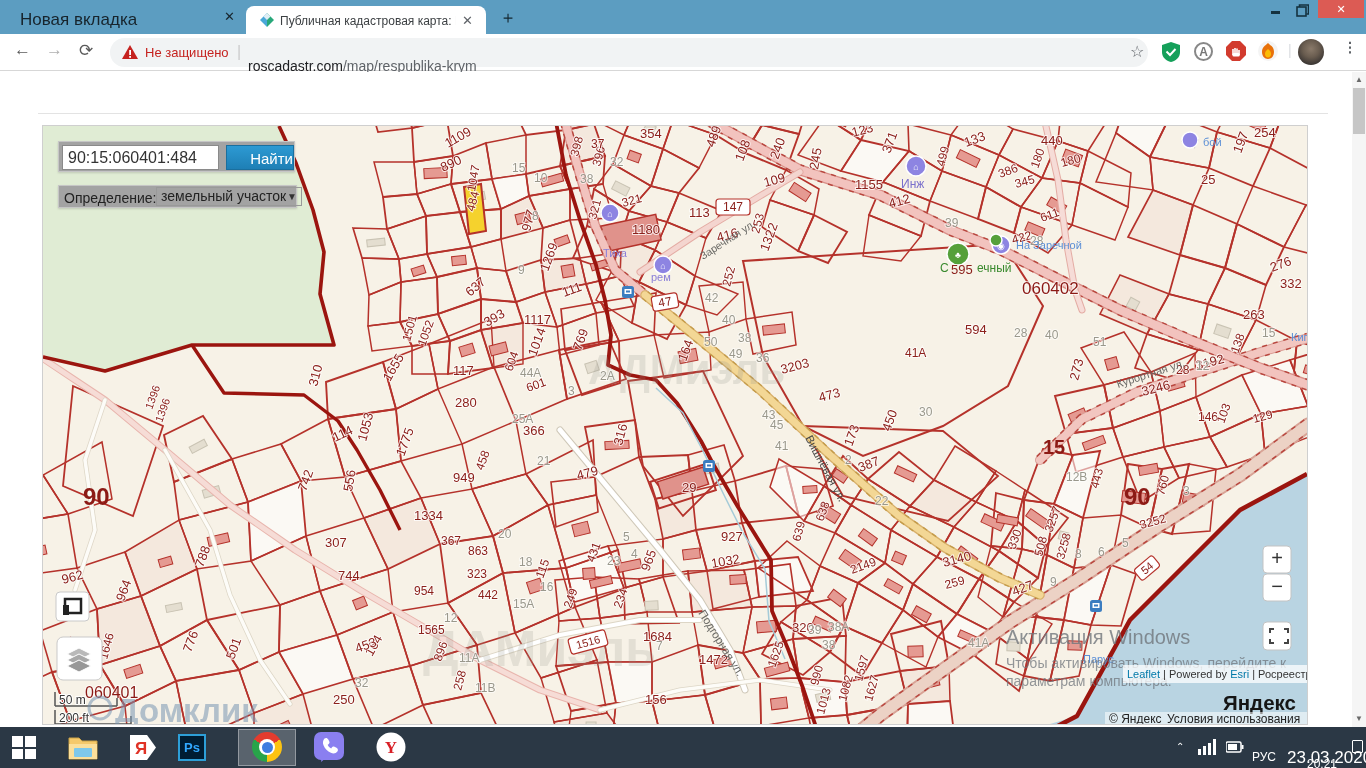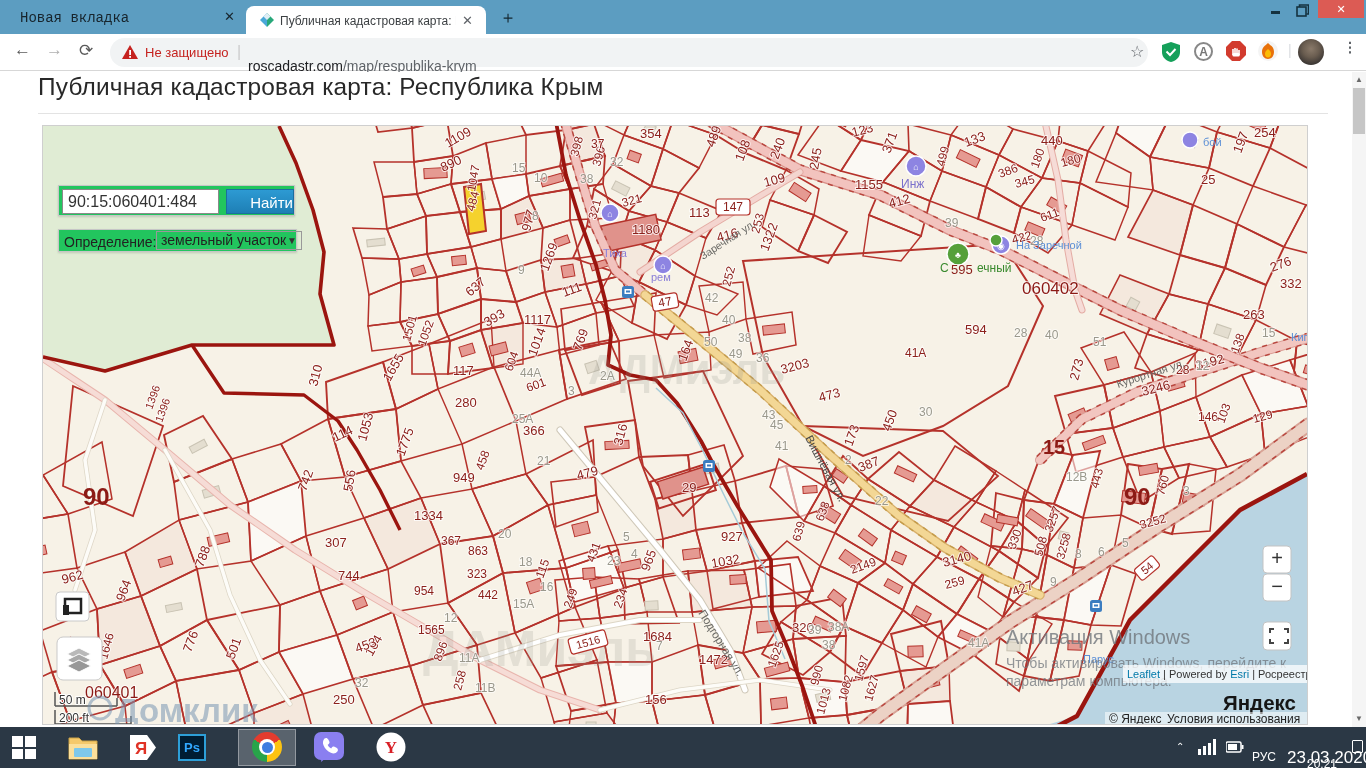--- a/index.html
+++ b/index.html
@@ -1,36 +1,36 @@
 <!DOCTYPE html>
 <html><head><meta charset="utf-8">
 <style>
 * { margin:0; padding:0; box-sizing:border-box; }
 body { width:1366px; height:768px; overflow:hidden; font-family:"Liberation Sans", sans-serif; background:#fff; position:relative; }
 .tabbar { position:absolute; left:0; top:0; width:1366px; height:34px; background:#5c9dc1; }
 .tab-inactive { position:absolute; left:0; top:0; width:245px; height:34px; }
-.tab-inactive .t { position:absolute; left:20px; top:10px; font-size:14px; color:#17242c;font-family:Liberation Mono, monospace; }
+.tab-inactive .t { position:absolute; left:20px; top:10px; font-size:17px; color:#17242c; }
 .tab-inactive .x { position:absolute; left:224px; top:9px; font-size:13px; color:#17242c; }
 .tab-active { position:absolute; left:246px; top:6px; width:240px; height:28px; background:#fff; border-radius:8px 8px 0 0; }
 .tab-active .t { position:absolute; left:34px; top:8px; font-size:12px; color:#3c4043; white-space:nowrap; overflow:hidden; width:176px; }
 .tab-active .x { position:absolute; left:216px; top:7px; font-size:13px; color:#5f6368; }
 .newtab { position:absolute; left:498px; top:8px; width:20px; height:20px; color:#12232b; font-size:17px; text-align:center; line-height:19px; }
 .winctl { position:absolute; top:0; height:18px; }
 .navbar { position:absolute; left:0; top:34px; width:1366px; height:37px; background:#fff; border-bottom:1px solid #d7d7d7; }
 .navbtn { position:absolute; top:6px; font-size:17px; color:#5a5a5a; }
 .omni { position:absolute; left:110px; top:4px; width:1038px; height:29px; background:#f1f3f4; border-radius:15px; }
 .page { position:absolute; left:0; top:72px; width:1352px; height:655px; background:#fff; }
 h1 { position:absolute; left:38px; top:1px; font-size:24.4px; font-weight:400; color:#282828; font-family:"Liberation Sans", sans-serif; letter-spacing:0.2px; }
 .hr { position:absolute; left:38px; top:41px; width:1290px; height:1px; background:#e3e3e3; }
 .mapbox { position:absolute; left:42px; top:53px; width:1266px; height:600px; border:1px solid #cfcfcf; }
 .sbar { position:absolute; left:1352px; top:72px; width:14px; height:655px; background:#f5f5f5; }
 .sthumb { position:absolute; left:1353px; top:88px; width:12px; height:46px; background:#c6c6c6; }
 .sarr { position:absolute; left:1352px; width:14px; height:15px; color:#6a6a6a; font-size:8px; text-align:center; line-height:15px; background:#f5f5f5; }
 .taskbar { position:absolute; left:0; top:727px; width:1366px; height:41px; background:#2b3845; }
-.panel { background:#22c55e; border:1px solid #c6c6c6; position:absolute;margin-top:44px; }
+.panel { background:#a3a3a3; border:1px solid #c6c6c6; position:absolute; }
 .tray { position:absolute; color:#fff; }
 </style></head>
 <body>
 
 <div class="tabbar">
  <div class="tab-inactive">
       <span class="t">Новая вкладка</span>
       <span class="x">✕</span>
     </div>
  <div class="tab-active">
@@ -84,21 +84,20 @@
       <circle cx="10" cy="10" r="10" fill="#f4f4f4"></circle>
       <path d="M10,2 C13,5 16,6 16,11 C16,15 13.5,18 10,18 C6.5,18 4,15 4,11 C4,6 7,5 10,2 Z" fill="#e8710a"></path>
       <path d="M10,8 C12,10 13,10.5 13,13 C13,15 11.7,16.5 10,16.5 C8.3,16.5 7,15 7,13 C7,10.5 8,10 10,8 Z" fill="#fbbc04"></path>
     </svg>
  <span style="position:absolute;left:1288px;top:8px;color:#dadce0;font-size:14px;">|</span>
  <div style="position:absolute;left:1298px;top:5px;width:26px;height:26px;border-radius:50%;background:radial-gradient(circle at 50% 38%, #8a7a6a 0%, #6a5d50 40%, #3c3734 75%);"></div>
  <span style="position:absolute;left:1343px;top:5px;font-size:14px;color:#5f6368;font-weight:bold;">⋮</span>
 </div>
 
 <div class="page">
- <h1>Публичная кадастровая карта: Республика Крым</h1>
  <div class="hr"></div>
  <div class="mapbox">
   <svg width="1264" height="598" viewBox="0 0 1264 598">
 <rect x="0" y="0" width="1264" height="598" fill="#f7f2e7"></rect>
 <polygon points="327,-21 361,-29 369,2 335,6" fill="rgba(222,120,110,0.08)" stroke="#b5322b" stroke-width="1.7"></polygon>
 <polygon points="361,-29 398,-39 404,-6 369,2" fill="none" stroke="#b5322b" stroke-width="1.5"></polygon>
 <polygon points="369,2 404,-6 410,30 371,36" fill="none" stroke="#b5322b" stroke-width="1.8"></polygon>
 <polygon points="472,-14 516,-30 523,4 483,9" fill="rgba(255,255,255,0.55)" stroke="#b5322b" stroke-width="1.8"></polygon>
 <polygon points="516,-30 544,-33 551,-2 523,4" fill="rgba(222,120,110,0.08)" stroke="#b5322b" stroke-width="1.6"></polygon>
 <polygon points="331,36 371,36 374,68 340,71" fill="none" stroke="#b5322b" stroke-width="1.5"></polygon>

